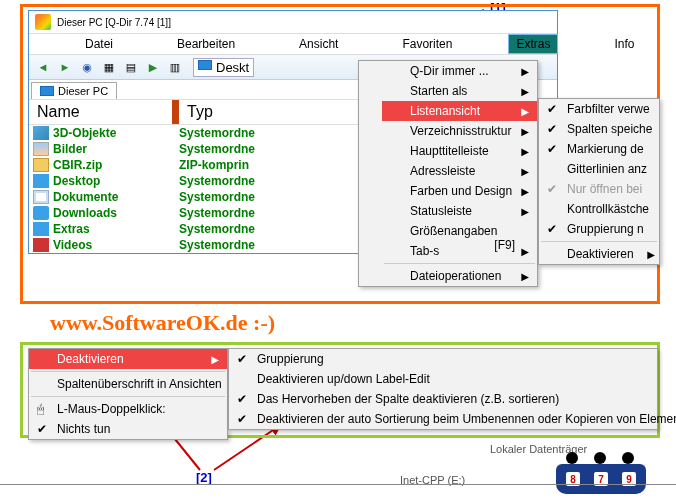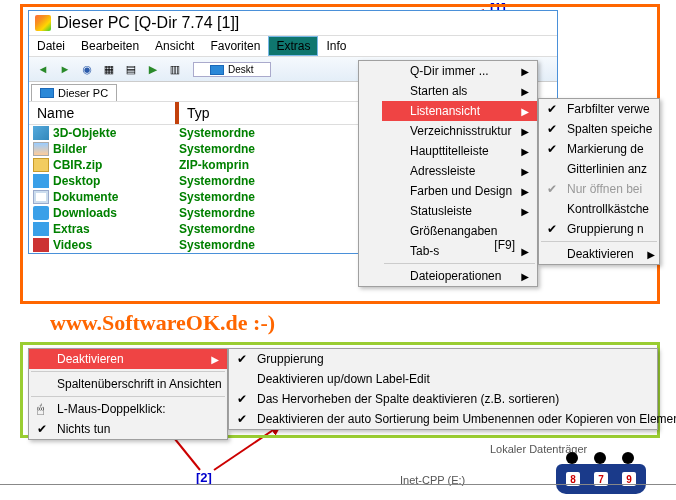--- a/index.html
+++ b/index.html
@@ -6,35 +6,35 @@
   body { width: 676px; height: 500px; background: #fff; position: relative; overflow: hidden; font-size: 12px; }
 
   
   .callout-orange { border: 3px solid #ff6600; position: absolute; }
   .callout-green { border: 3px solid #9acd32; position: absolute; }
   .callout-label { color: #0000cc; font-size: 13px; font-weight: bold; position: absolute; }
   .arrow { position: absolute; pointer-events: none; }
 
   
   .window { position: absolute; left: 28px; top: 10px; width: 530px; background: #fff; border: 1px solid #4a90d9; }
-  .titlebar { background: #fff; padding: 3px 6px; display: flex; align-items: center; gap: 6px; font-size: 16px; }
+  .titlebar { background: #fff; padding: 3px 6px; display: flex; align-items: center; gap: 6px; font-size: 10px; }
   .titlebar-icon { width: 16px; height: 16px; background: linear-gradient(135deg,#ff6b35,#f7931e,#ffd700,#32cd32); border-radius: 2px; }
   .menubar { display: flex; background: #fff; border-top: 1px solid #ddd; }
-  .menubar span { padding: 3px 8px; cursor: default; }
+  .menubar span { padding: 3px 8px; cursor: default; margin-left: 48px; }
   .menubar span.active { background: #0f766e; border: 1px solid #7ab8e8; padding: 2px 7px; }
   .toolbar { background: linear-gradient(#f5f9fd,#e4eef8); border-top: 1px solid #ddd; border-bottom: 1px solid #ccc; padding: 2px 4px; display: flex; align-items: center; gap: 2px; }
   .tb-btn { width: 20px; height: 20px; border: 1px solid transparent; display: flex; align-items: center; justify-content: center; font-size: 11px; }
   .tb-green { color: #2a8a2a; }
   .tb-blue { color: #2a5aaa; }
-  .tb-addr { background: #fff; border: 1px solid #aac; padding: 1px 16px; margin-left: 6px; font-size: 10px; display: flex; align-items: flex-end; gap: 4px; }
+  .tb-addr { background: #fff; border: 1px solid #aac; padding: 1px 4px; margin-left: 6px; font-size: 13px; display: flex; align-items: flex-start; gap: 4px; }
   .tab { background: #fff; border: 1px solid #aaa; border-bottom: none; padding: 2px 8px; margin: 2px 8px 0 2px; display: inline-flex; align-items: center; gap: 4px; font-size: 11px; }
   .monitor-icon { width: 14px; height: 10px; background: #2a88d8; border: 1px solid #1a68b8; display: inline-block; }
   .list { background: #fff; }
   .list-header { display: flex; border-top: 1px solid #ddd; border-bottom: 1px solid #ddd; }
-  .list-header span { padding: 3px 8px; border-right: 4px solid #c2410c; font-size: 14px; }
+  .list-header span { padding: 3px 8px; border-right: 7px solid #c2410c; font-size: 16px; }
   .col-name { width: 150px; }
   .col-type { flex: 1; }
   .row { display: flex; padding: 1px 4px; align-items: flex-start; }
   .row .ficon { width: 16px; height: 14px; margin-right: 4px; display: inline-block; }
   .row .fname { width: 126px; color: #008000; font-weight: 600; font-size: 12px; }
   .row .ftype { color: #008000; font-weight: 600; font-size: 12px; }
   .i3d { background: linear-gradient(135deg,#5ad,#38b); }
   .ipic { background: linear-gradient(#9cf,#fc9); border:1px solid #aaa; }
   .izip { background: #f2cc60; border:1px solid #c89b2a; }
   .idesk { background: #3aa0e8; }

